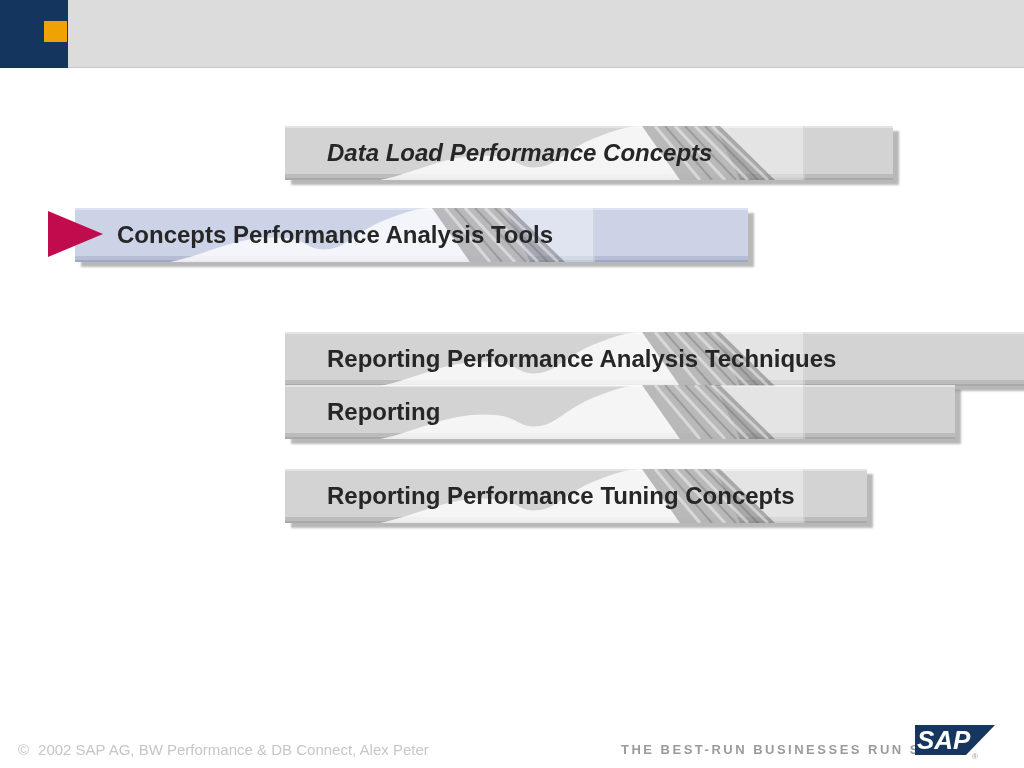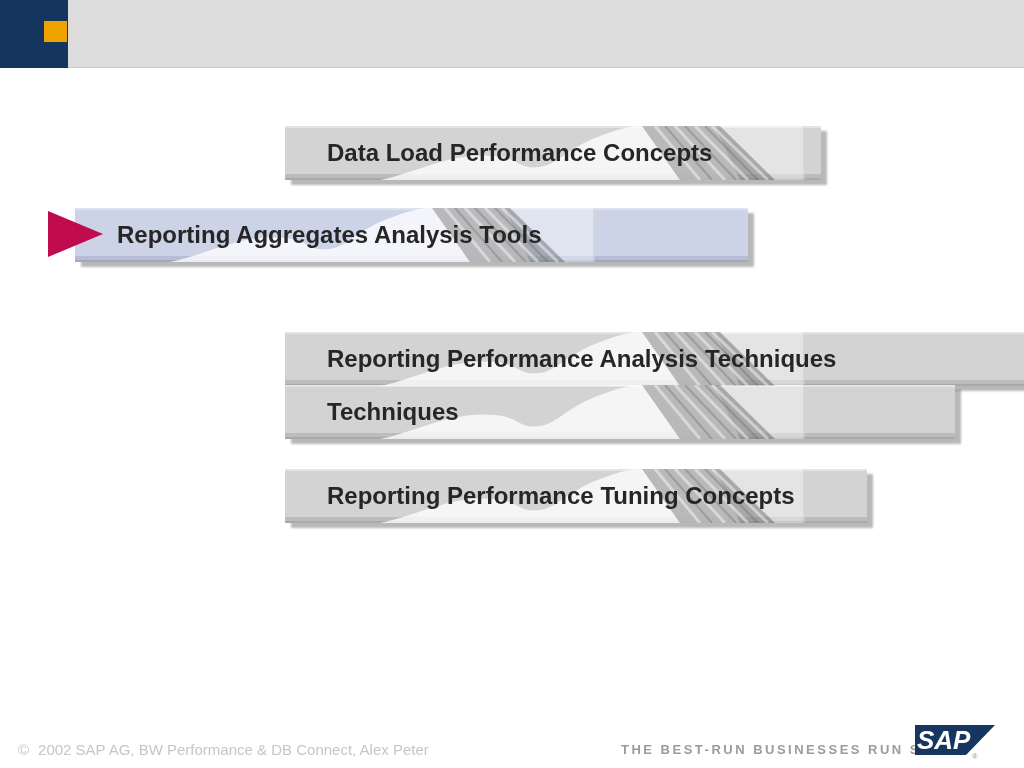--- a/index.html
+++ b/index.html
@@ -37,21 +37,21 @@
   }
   .banner .label{
     position:relative;z-index:2;display:block;
     padding-left:42px;line-height:54px;white-space:nowrap;
     font-size:24px;font-weight:bold;color:#262626;
   }
   .banner .texture{
     position:absolute;left:95px;top:0;width:425px;height:54px;z-index:1;
     pointer-events:none;
   }
-  .b1{left:285px;top:126px;width:536px;}
+  .b1{left:285px;top:126px;width:608px;font-style:italic;}
   .b2{left:75px; top:208px;width:673px;}
   .b3{left:285px;top:300px;width:742px;margin-top:32px;}
   .b4{left:285px;top:385px;width:670px;}
   .b5{left:285px;top:469px;width:582px;}
   
   .active-arrow{
     position:absolute;left:48px;top:211px;width:0;height:0;z-index:3;
     border-top:23px solid transparent;
     border-bottom:23px solid transparent;
     border-left:55px solid #c00b4c;
@@ -110,21 +110,21 @@
         <line x1="332" y1="0" x2="388" y2="54"></line>
     </g>
     <g stroke="#5a5a5a" stroke-width="2" opacity="0.3">
       <line x1="285" y1="0" x2="332" y2="54"></line>
         <line x1="305" y1="0" x2="356" y2="54"></line>
         <line x1="325" y1="0" x2="378" y2="54"></line>
     </g>
     <polygon points="340,0 425,0 425,54 395,54" fill="#ffffff" opacity="0.4"></polygon>
     <rect x="423" y="0" width="2" height="54" fill="#000000" opacity="0.06"></rect>
   </svg>
-  <span class="label">Reporting Aggregates Analysis Tools</span>
+  <span class="label">Concepts Performance Analysis Tools</span>
 </div>
 
 <div class="banner b3">
   <svg class="texture" viewBox="0 0 425 54" preserveAspectRatio="none">
     <path d="M0,54 C40,46 70,26 115,30 C140,32 138,44 160,41 C178,38 185,24 215,12 C235,4 248,0 262,0 L335,0 L360,54 Z" fill="#ffffff" opacity="0.78"></path>
     <polygon points="262,0 340,0 395,54 300,54" fill="#7d7d7d" opacity="0.5"></polygon>
     <g stroke="#ffffff" stroke-width="3" opacity="0.45">
       <line x1="275" y1="0" x2="320" y2="54"></line>
         <line x1="295" y1="0" x2="345" y2="54"></line>
       <line x1="315" y1="0" x2="368" y2="54"></line>
@@ -152,21 +152,21 @@
         <line x1="332" y1="0" x2="388" y2="54"></line>
     </g>
     <g stroke="#5a5a5a" stroke-width="2" opacity="0.3">
       <line x1="285" y1="0" x2="332" y2="54"></line>
         <line x1="305" y1="0" x2="356" y2="54"></line>
         <line x1="325" y1="0" x2="378" y2="54"></line>
     </g>
     <polygon points="340,0 425,0 425,54 395,54" fill="#ffffff" opacity="0.4"></polygon>
     <rect x="423" y="0" width="2" height="54" fill="#000000" opacity="0.06"></rect>
   </svg>
-  <span class="label">Techniques</span>
+  <span class="label">Reporting</span>
 </div>
 
 <div class="banner b5">
   <svg class="texture" viewBox="0 0 425 54" preserveAspectRatio="none">
     <path d="M0,54 C40,46 70,26 115,30 C140,32 138,44 160,41 C178,38 185,24 215,12 C235,4 248,0 262,0 L335,0 L360,54 Z" fill="#ffffff" opacity="0.78"></path>
     <polygon points="262,0 340,0 395,54 300,54" fill="#7d7d7d" opacity="0.5"></polygon>
     <g stroke="#ffffff" stroke-width="3" opacity="0.45">
       <line x1="275" y1="0" x2="320" y2="54"></line>
         <line x1="295" y1="0" x2="345" y2="54"></line>
       <line x1="315" y1="0" x2="368" y2="54"></line>

